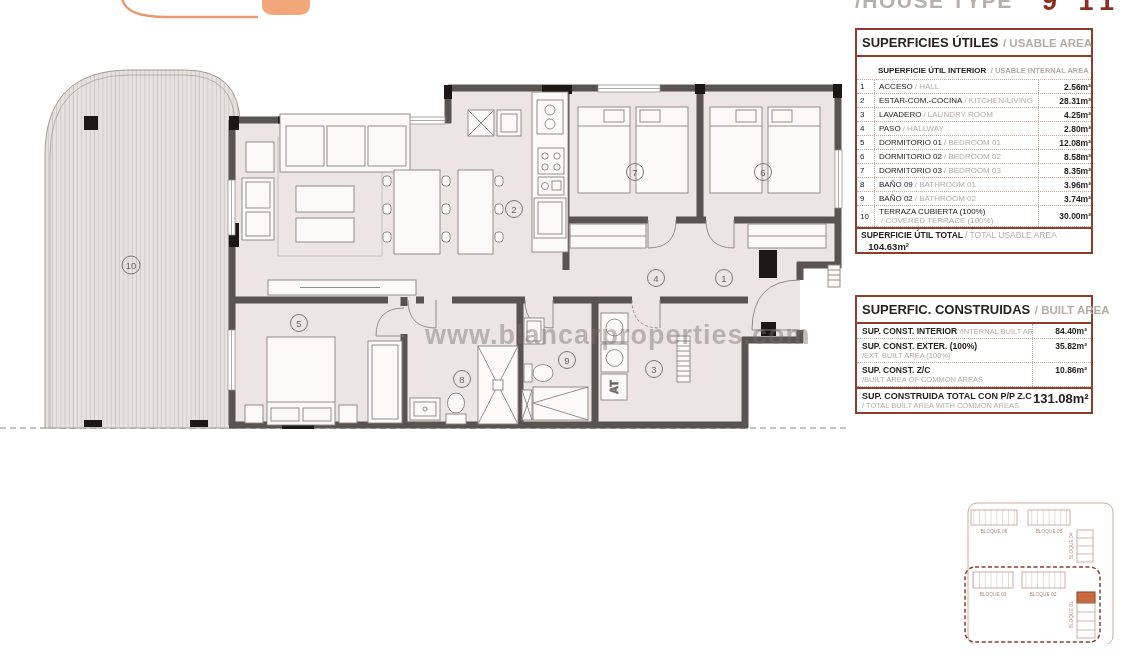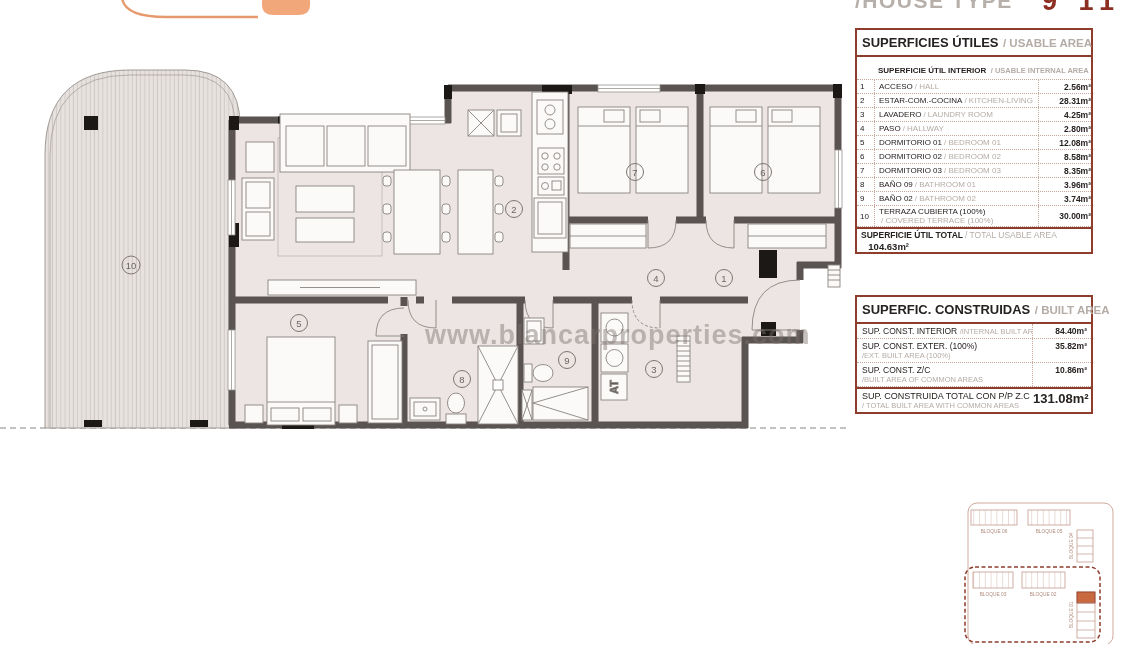--- a/index.html
+++ b/index.html
@@ -33,21 +33,21 @@
   .row .nm .en{color:#b5aca6;margin-left:2px;}
   .row .val{width:52px;border-left:1px dotted #c7a79a;display:flex;align-items:center;
             justify-content:flex-end;font-size:8.5px;font-weight:bold;}
   .row.total{border-top:2px solid #8e3d2d;min-height:17px;flex-direction:column;}
   .row.total .nm{font-size:8.5px;}
   .row.total .nm .es{font-weight:bold;}
   .row.total .val{font-size:9.5px;border-left:none;}
   
   .brow{display:flex;align-items:stretch;border-bottom:1px dotted #c7a79a;}
   .brow .bl{flex:1;padding:2px 2px 2px 5px;font-size:8.5px;white-space:nowrap;overflow:hidden;}
-  .brow .bl .es{font-weight:normal;}
+  .brow .bl .es{font-weight:bold;}
   .brow .bl .en{color:#b5aca6;font-size:7.5px;}
   .brow .bval{width:54px;border-left:1px dotted #c7a79a;text-align:right;padding:2px 4px 0 0;
               font-weight:bold;font-size:8.5px;}
   .brow.btotal{border-top:2px solid #8e3d2d;border-bottom:none;}
   .brow.btotal .bl .es{font-size:9px;}
   .brow.btotal .bval{font-size:13px;border-left:none;}
 
   
   .keyplan{left:950px;top:495px;width:178px;height:175px;}
   .kp-caption-es{left:968px;top:646px;font-size:13px;font-weight:bold;letter-spacing:0.8px;color:#8d6a5c;}

